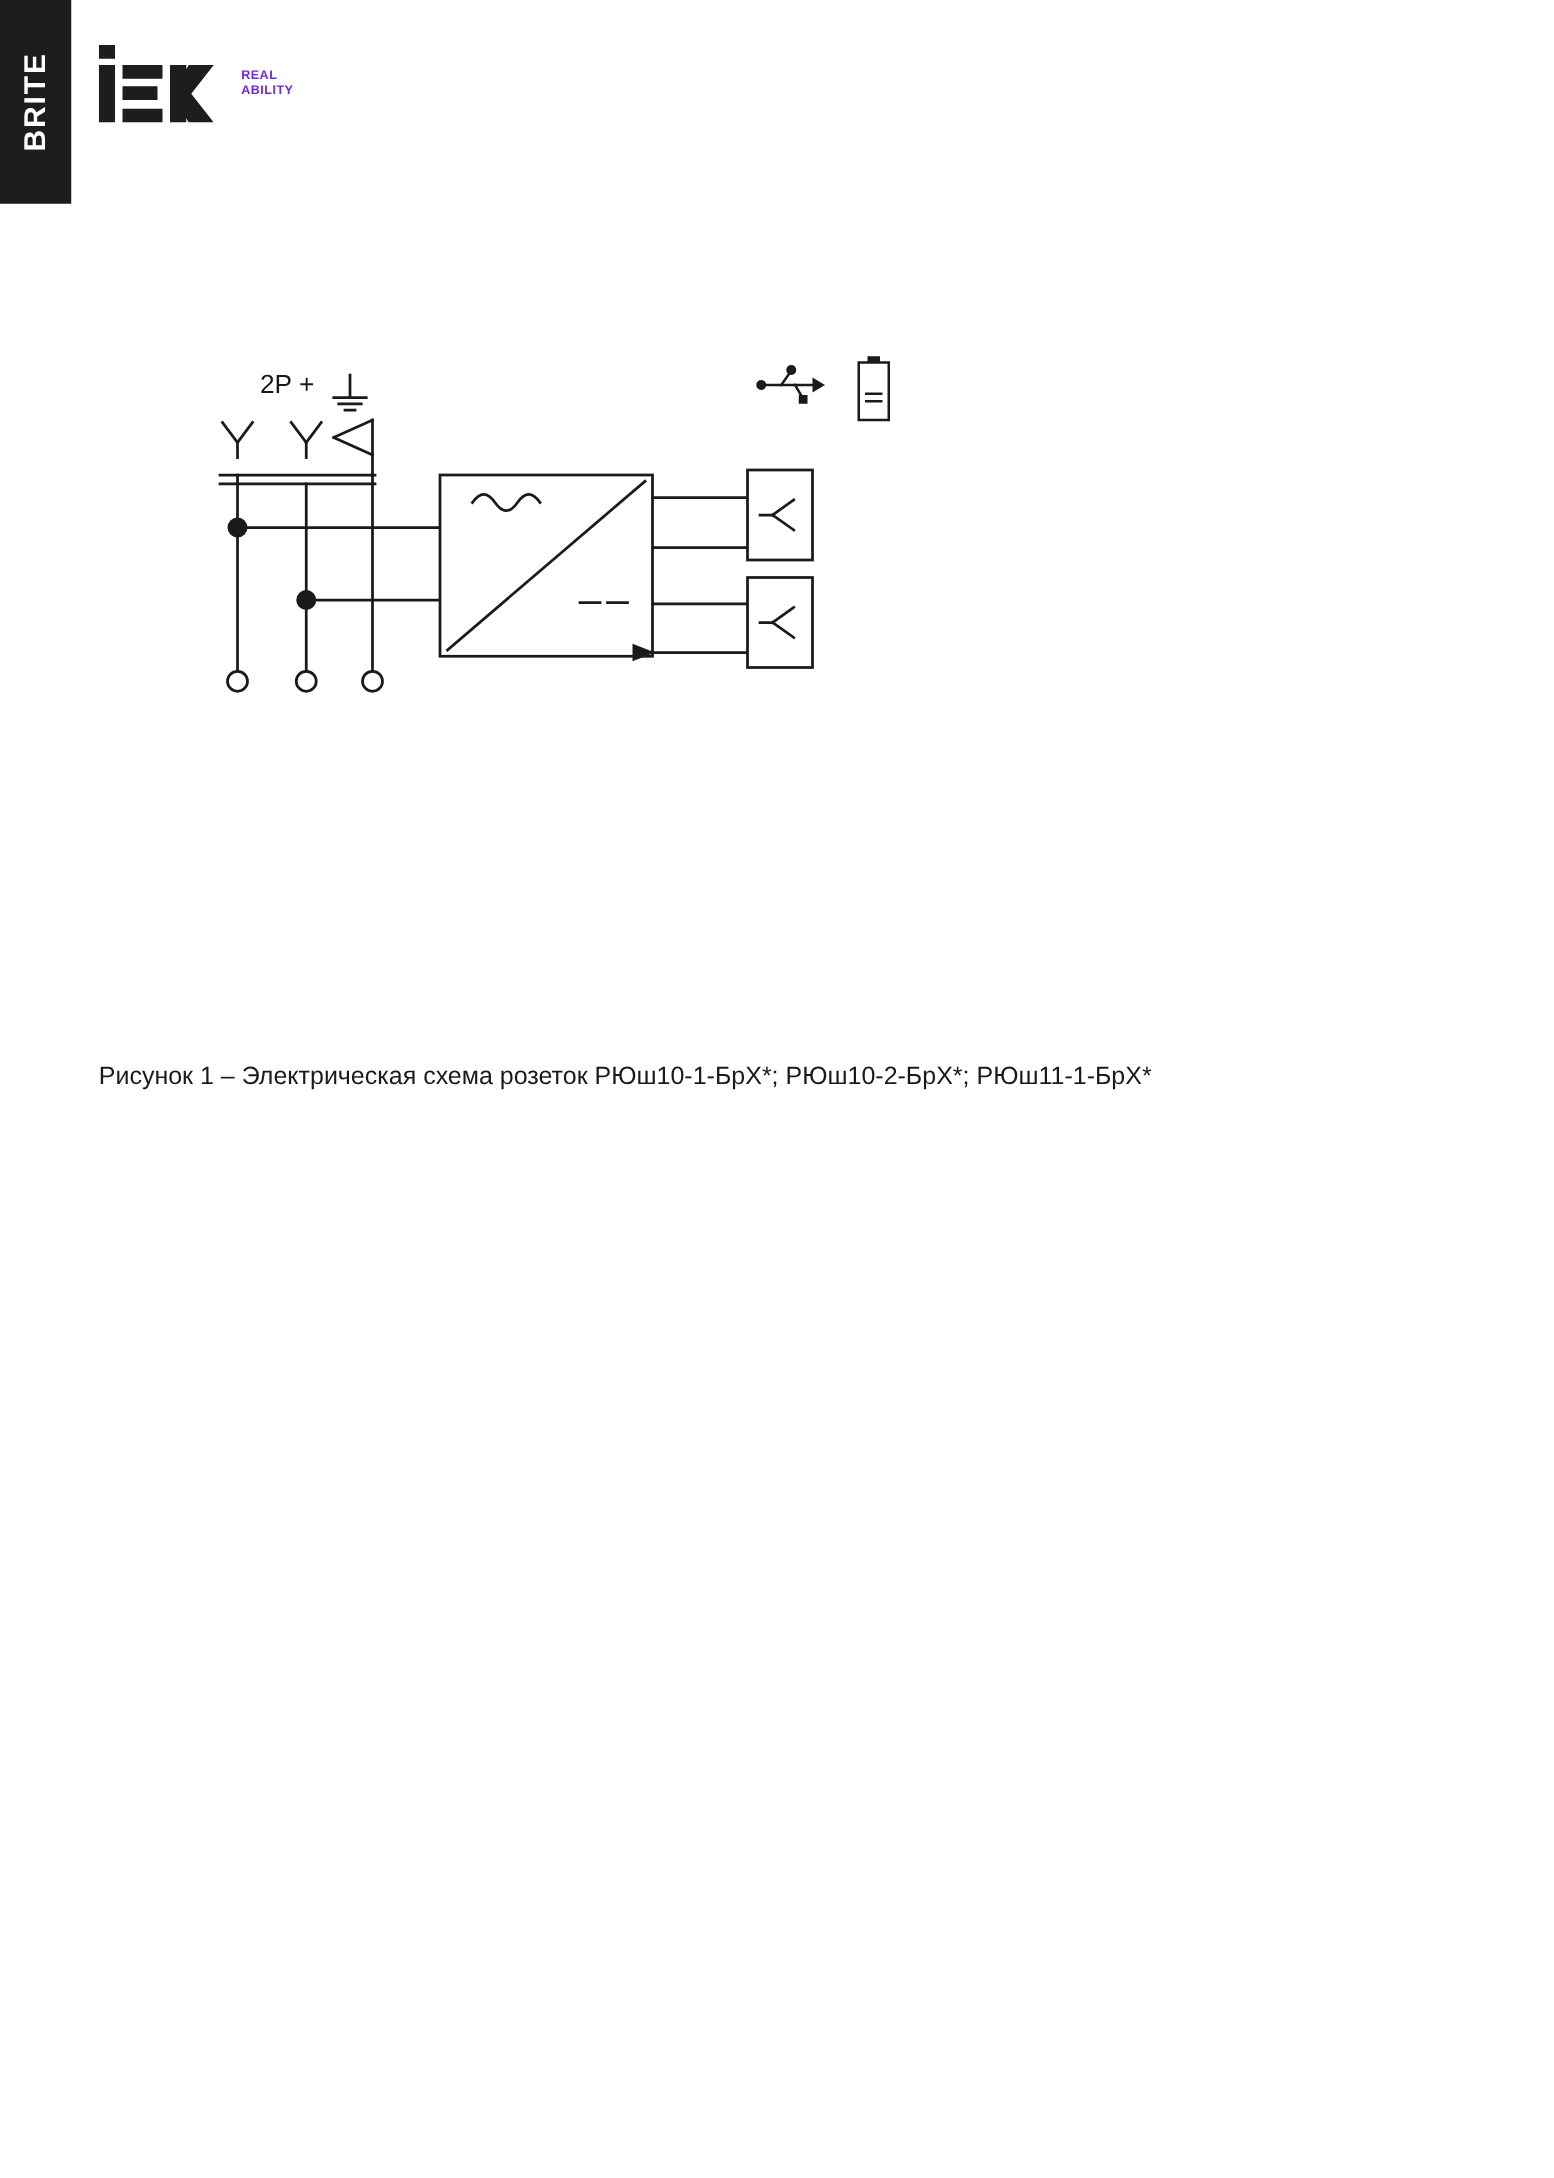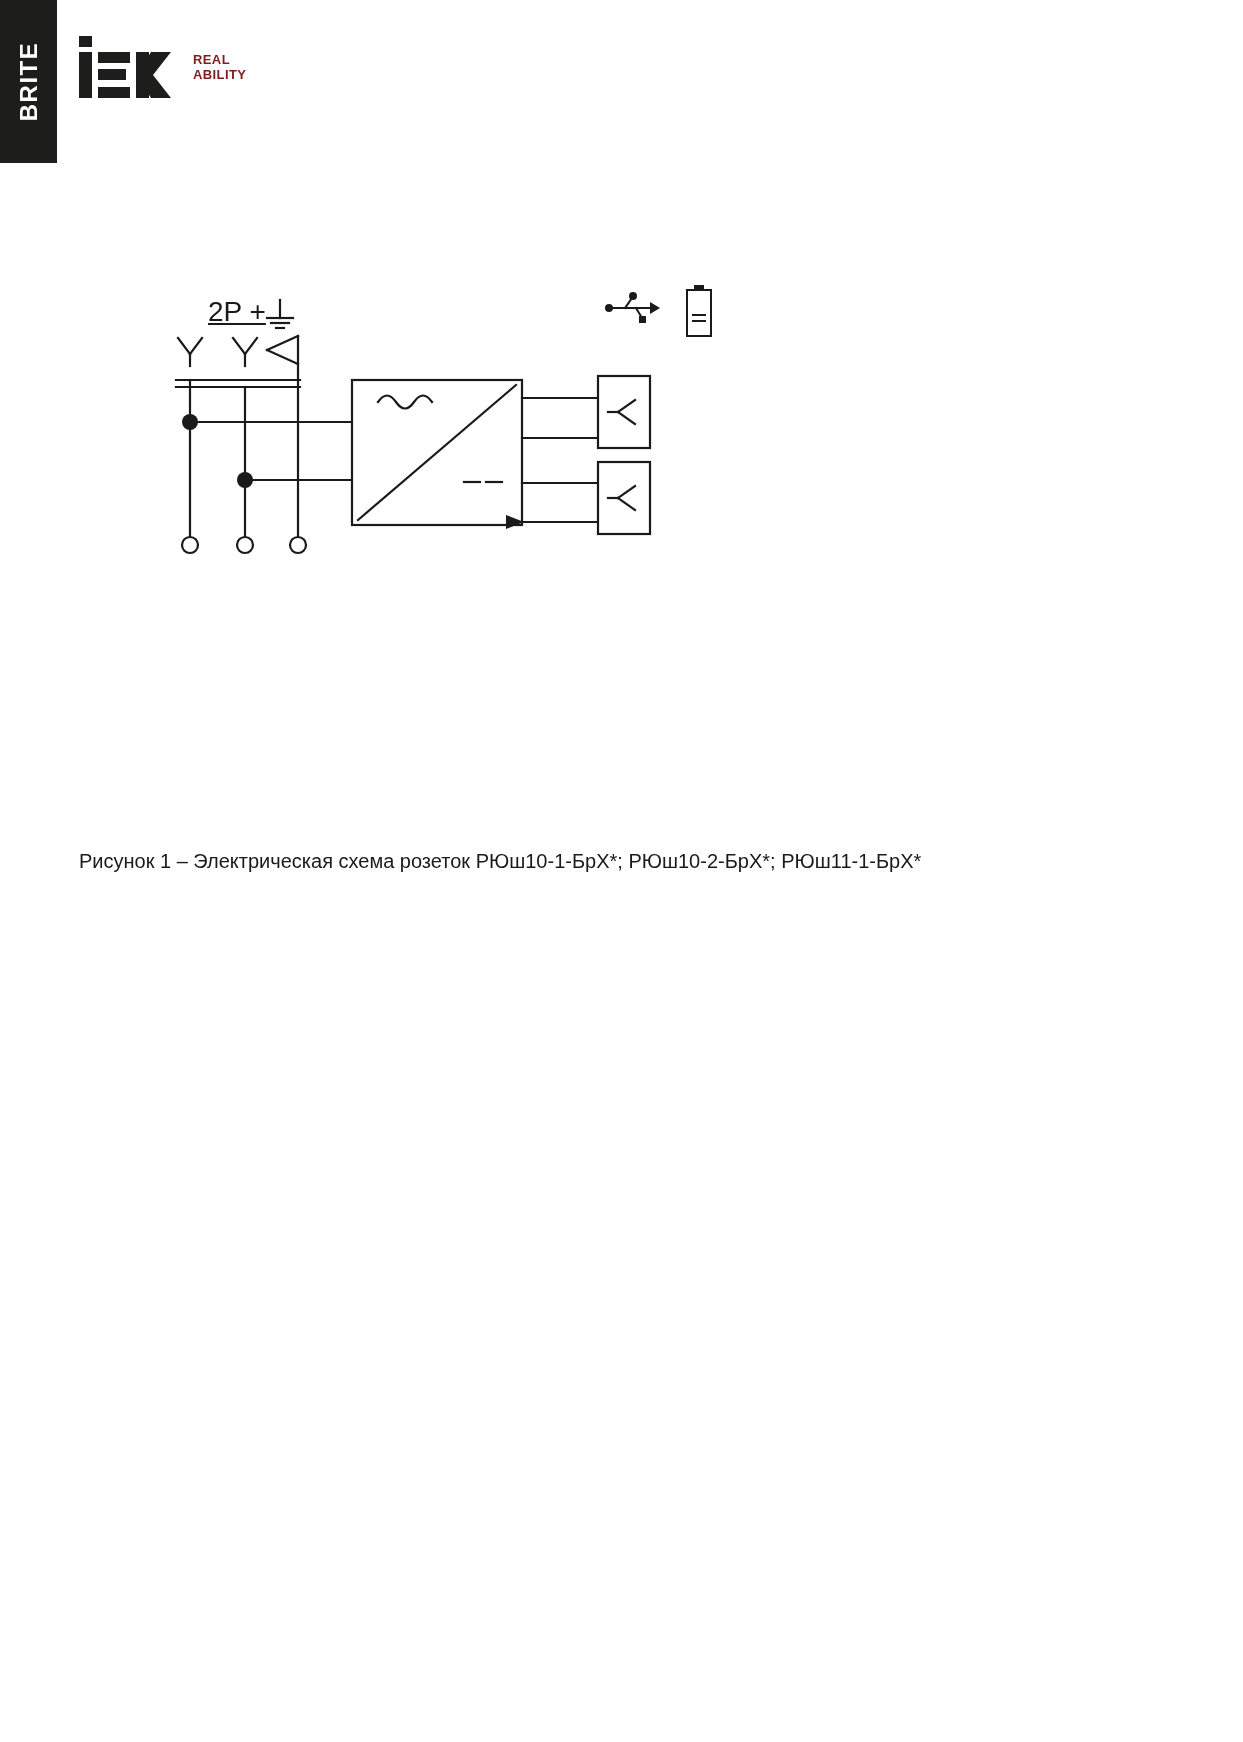--- a/index.html
+++ b/index.html
@@ -49,42 +49,41 @@
     left: 79px;
     top: 36px;
     display: flex;
     align-items: center;
     gap: 14px;
   }
   .logo-mark {
     display: block;
   }
   .logo-tagline {
-    font-size: 13px;
+    font-size: 10px;
     font-weight: bold;
     line-height: 1.18;
     letter-spacing: 0.4px;
-    color: #7f1d1d;
+    color: #6d28d9;
     text-transform: uppercase;
   }
 
   
   .diagram-wrap {
     position: absolute;
     left: 120px;
     top: 270px;
     width: 700px;
     height: 320px;
   }
   .diagram-label {
     position: absolute;
-    font-size: 28px;
+    font-size: 21px;
     color: #1a1a1a;
     white-space: nowrap;
-    text-decoration: underline;
   }
   #label-2p {
     left: 88px;
     top: 26px;
   }
 
   
   .figure-caption {
     position: absolute;
     left: 79px;

